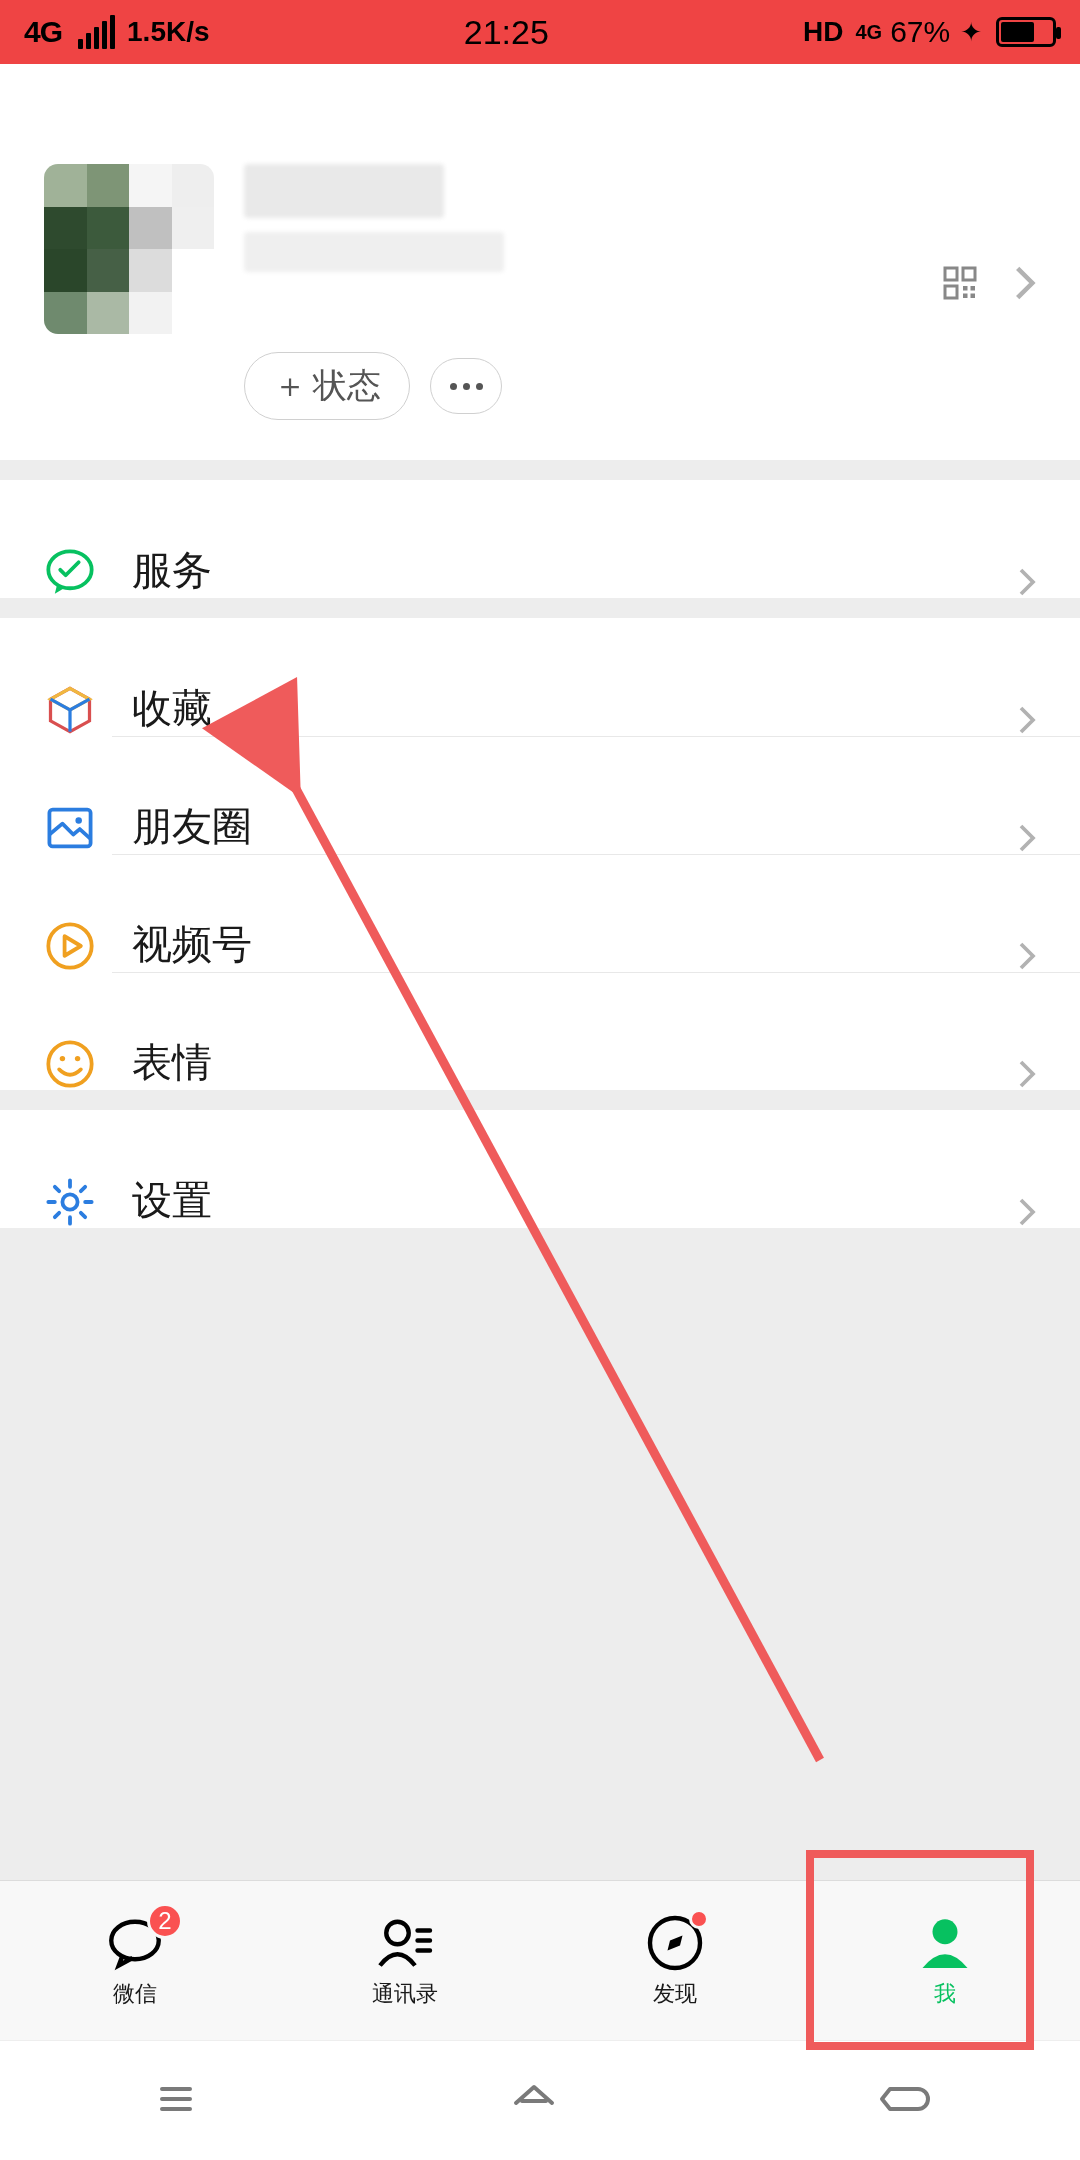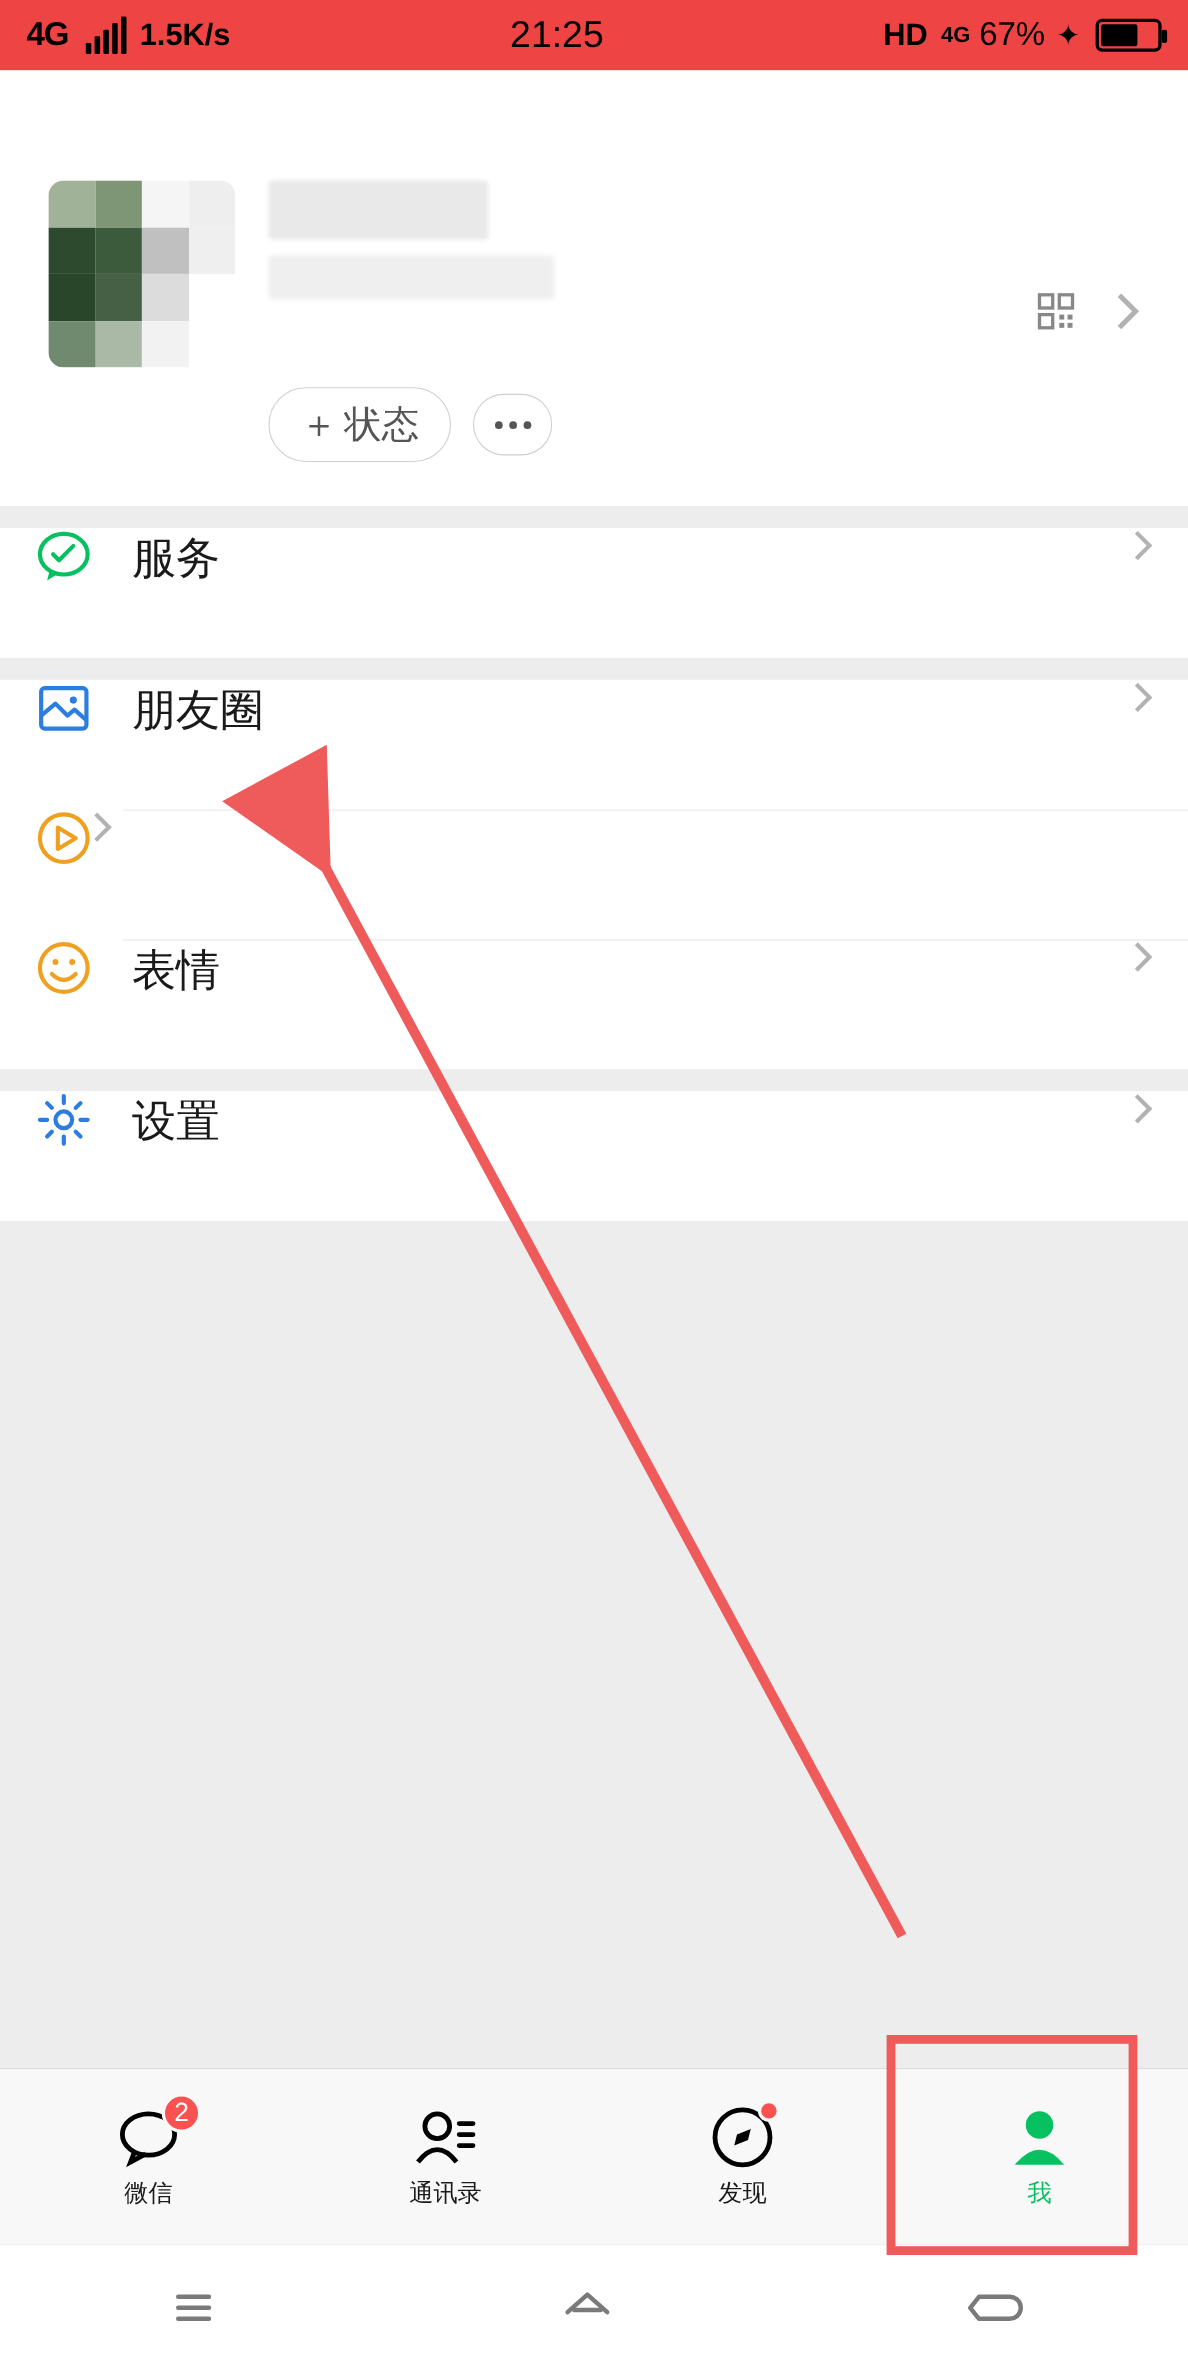--- a/index.html
+++ b/index.html
@@ -74,23 +74,23 @@
   .dots-pill {
     width: 72px; height: 56px; border:1.5px solid #d0d0d0; border-radius:40px;
     display:flex; align-items:center; justify-content:center; gap:6px;
   }
   .dots-pill span{ width:7px;height:7px;background:#555;border-radius:50%;}
 
   
   .group { background:#fff; margin-top: 20px; }
   .group:first-of-type { margin-top: 22px; }
   .menu-item {
-    display:flex; align-items:flex-start;
+    display:flex; align-items:flex-end;
     height: 118px;
-    padding: 0 32px;
+    padding: 0 44px;
     position:relative;
   }
   .menu-item + .menu-item::before {
     content:""; position:absolute; left:112px; right:0; top:0; height:1px; background:#e8e8e8;
   }
   .menu-icon { width:52px; height:52px; flex-shrink:0; display:flex; align-items:center; justify-content:center; }
   .menu-label { font-size: 40px; color:#1a1a1a; margin-left: 36px; flex:1; }
   .menu-chev { color:#b2b2b2; }
 
   
@@ -231,20 +231,34 @@
         </svg>
       </div>
       <div class="menu-label">服务</div>
       <svg class="menu-chev" width="18" height="32" viewBox="0 0 12 20" fill="none" stroke="currentColor" stroke-width="2.5">
           <path d="M2 2l8 8-8 8"></path>
         </svg>
     </div>
   </div>
 
   <div class="group">
+    <div class="menu-item">
+      <div class="menu-icon">
+        <svg viewBox="0 0 48 48" width="52" height="52" fill="none" stroke-width="3">
+          <path d="M24 4 L42 14 V34 L24 44 L6 34 V14 Z" stroke="#d94f4f"></path>
+          <path d="M24 4 L42 14 L24 24 L6 14 Z" stroke="#f0b840"></path>
+          <path d="M24 24 V44" stroke="#2b7de0"></path>
+          <path d="M6 14 L24 24 L42 14" stroke="#2b7de0"></path>
+        </svg>
+      </div>
+      <div class="menu-label">收藏</div>
+      <svg class="menu-chev" width="18" height="32" viewBox="0 0 12 20" fill="none" stroke="currentColor" stroke-width="2.5">
+          <path d="M2 2l8 8-8 8"></path>
+        </svg>
+    </div>
 
     <div class="menu-item">
       <div class="menu-icon">
         <svg viewBox="0 0 48 48" width="52" height="52" fill="none" stroke="#2b7de0" stroke-width="3.5">
           <rect x="5" y="7" width="38" height="34" rx="3"></rect>
           <path d="M5 30 l12-10 10 10 6-5 10 9" stroke-linejoin="round"></path>
           <circle cx="32" cy="17" r="3" fill="#2b7de0" stroke="none"></circle>
         </svg>
       </div>
       <div class="menu-label">朋友圈</div>
@@ -253,20 +267,21 @@
         </svg>
     </div>
 
     <div class="menu-item">
       <div class="menu-icon">
         <svg viewBox="0 0 48 48" width="52" height="52" fill="none" stroke="#f0a020" stroke-width="3.5">
           <circle cx="24" cy="24" r="20"></circle>
           <path d="M19 15 L34 24 L19 33 Z" stroke-linejoin="round"></path>
         </svg>
       </div>
+      <div class="menu-label">视频号</div>
       <svg class="menu-chev" width="18" height="32" viewBox="0 0 12 20" fill="none" stroke="currentColor" stroke-width="2.5">
           <path d="M2 2l8 8-8 8"></path>
         </svg>
     </div>
 
 
     <div class="menu-item">
       <div class="menu-icon">
         <svg viewBox="0 0 48 48" width="52" height="52" fill="none" stroke="#f0a020" stroke-width="3.5">
           <circle cx="24" cy="24" r="20"></circle>

